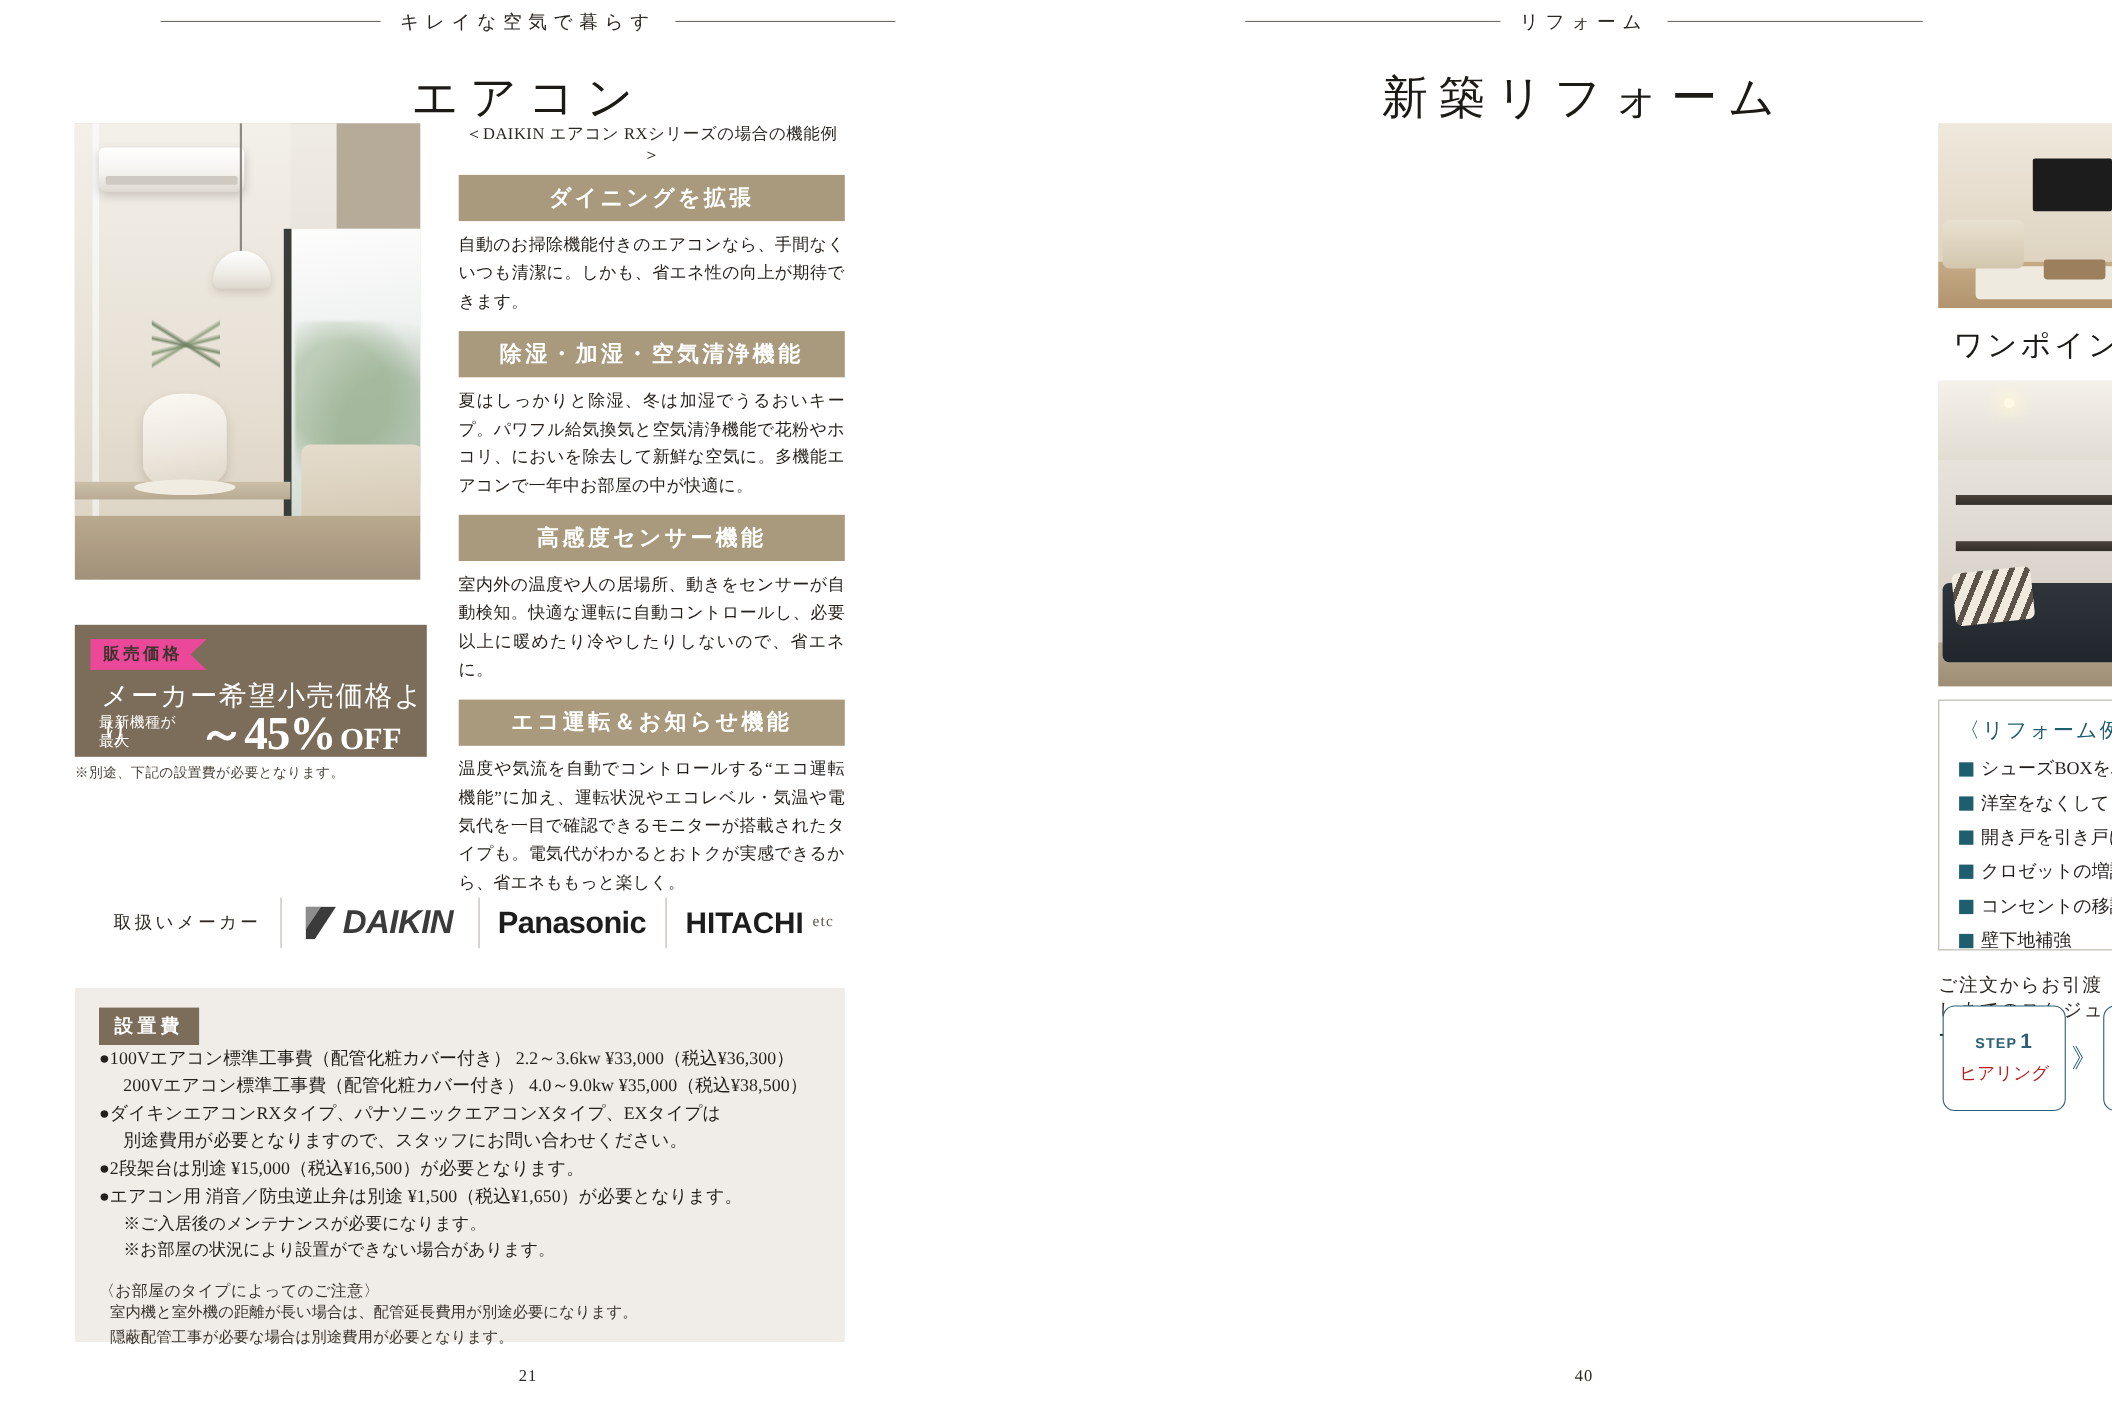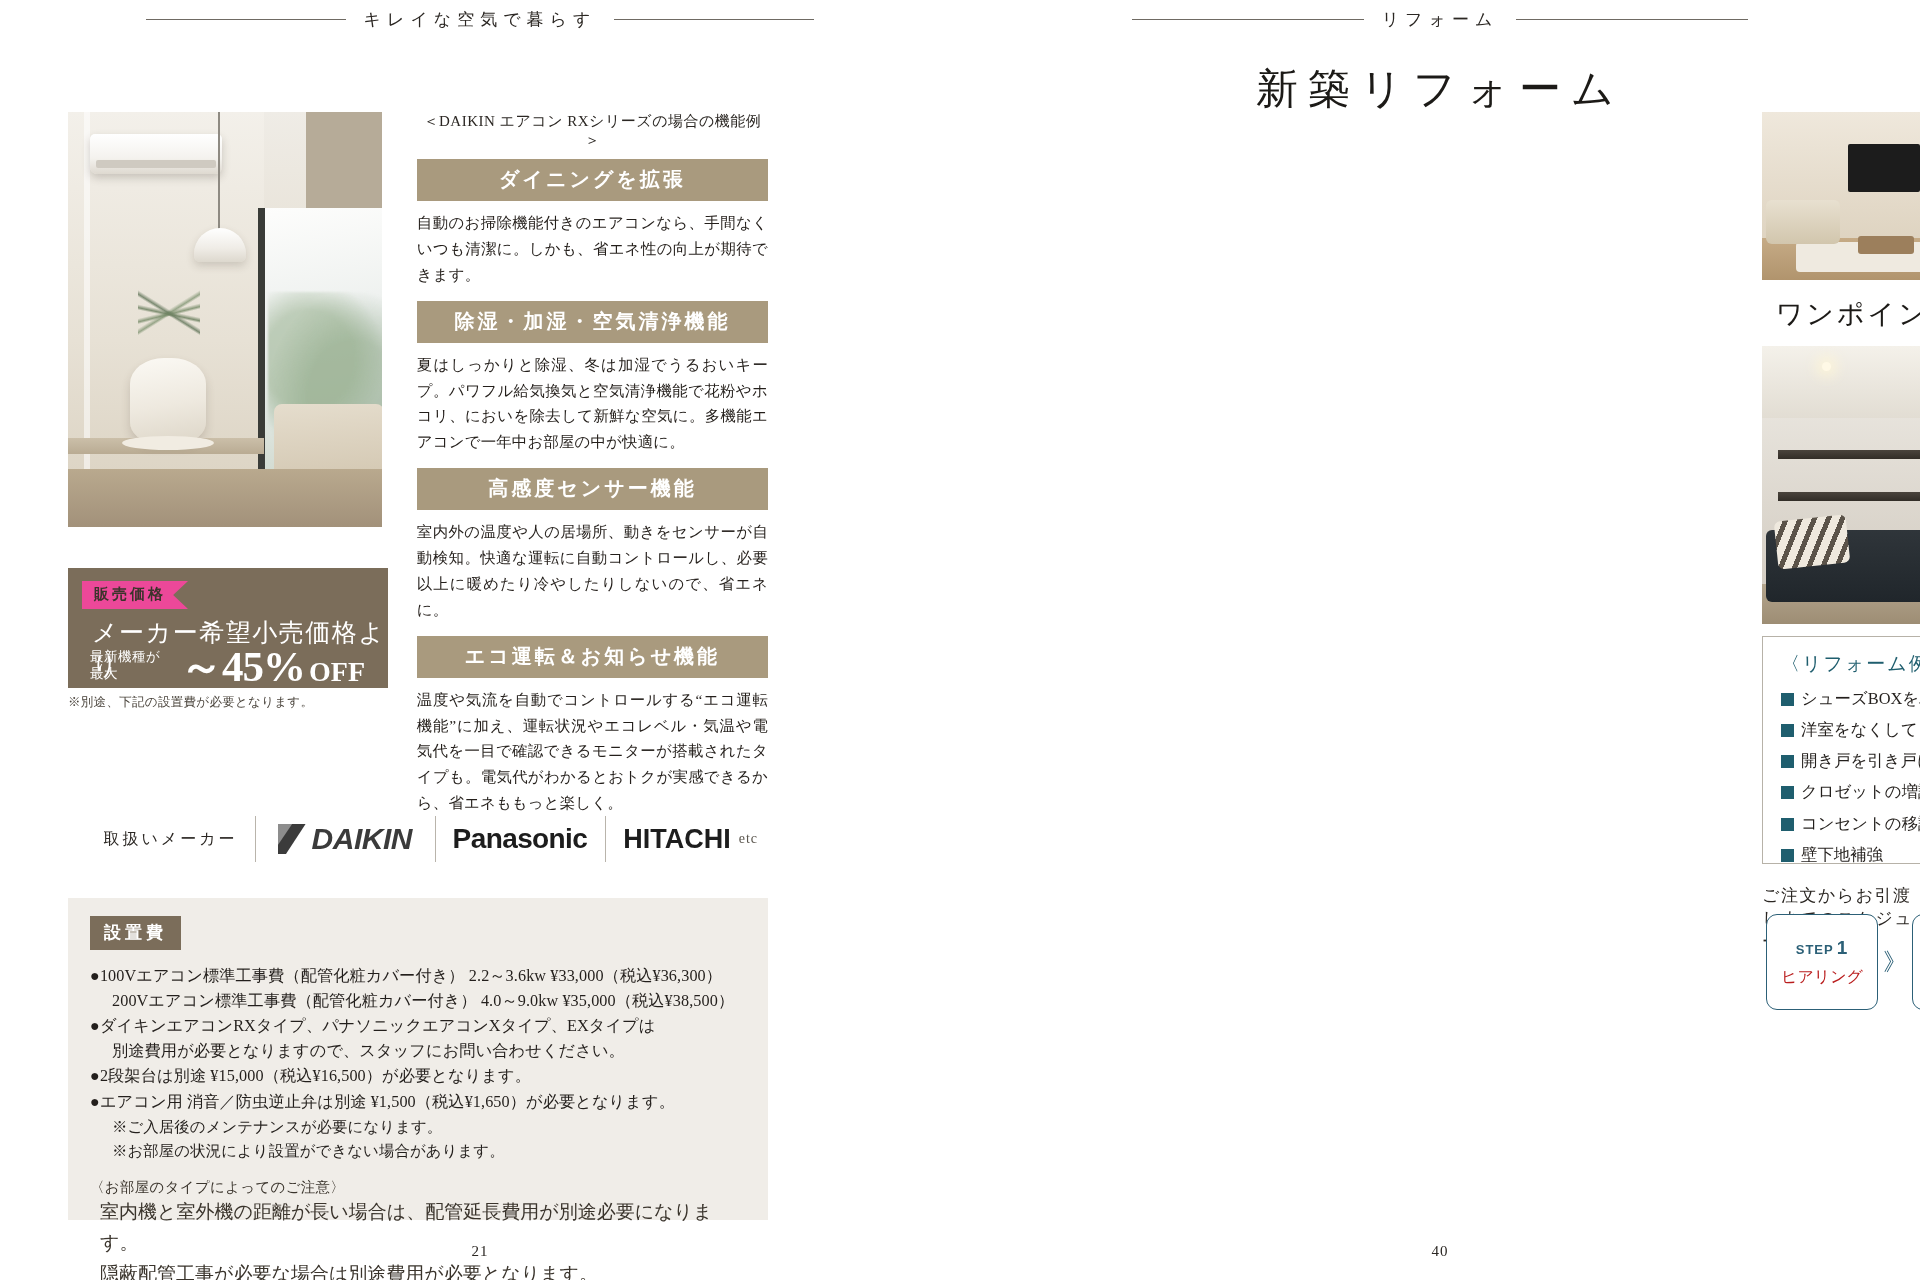--- a/index.html
+++ b/index.html
@@ -215,32 +215,32 @@
   
   .install-box {
     position: absolute; left: 68px; top: 898px;
     width: 700px; height: 322px; background: #f0ede8; padding: 18px 22px 0 22px;
   }
   .install-badge {
     display: inline-block; background: #7b6d5a; color: #fff;
     font-size: 17px; font-weight: 700; letter-spacing: 4px;
     padding: 5px 14px 6px;
   }
-  .install-list { margin-top: 14px; }
+  .install-list { }
   .ins-li {
     font-size: 16.2px; line-height: 1.55; letter-spacing: .1px; color: #231f1c;
   }
   .ins-indent { padding-left: 22px; }
   .ins-note { font-size: 15.4px; padding-left: 22px; }
   .caution-block {
     margin-top: 14px; padding-top: 2px;
   }
   .caution-title { font-size: 14.4px; color: #3a342c; letter-spacing: .4px; }
   .caution-line {
-    font-size: 19px; line-height: 1.62; color: #3a342c; padding-left: 10px;
+    font-size: 14px; line-height: 1.62; color: #3a342c; padding-left: 10px;
   }
 
   .folio {
     position: absolute; bottom: 20px; width: 100%; text-align: center;
     font-size: 15px; color: #2b2723; letter-spacing: 1px;
   }
 
   
   .right-page { position: relative; width: 960px; height: 1280px; }
   .rp-rule { width: 700px; margin: 0 auto; }
@@ -364,20 +364,21 @@
 <div class="page">
 
   <div class="left-page">
 
     <div class="rule-head lp-rule">
       <span class="ln"></span>
       <span class="kicker">キレイな空気で暮らす</span>
       <span class="ln"></span>
     </div>
 
+    <div class="big-title">エアコン</div>
 
     <div class="ac-body">
 
       <div class="ac-photo">
         <div class="ph-wall"></div>
         <div class="ph-niche"></div>
         <div class="ph-darkpanel"></div>
         <div class="ph-window"></div>
         <div class="ph-greenery"></div>
         <div class="ph-ac-unit"></div>

